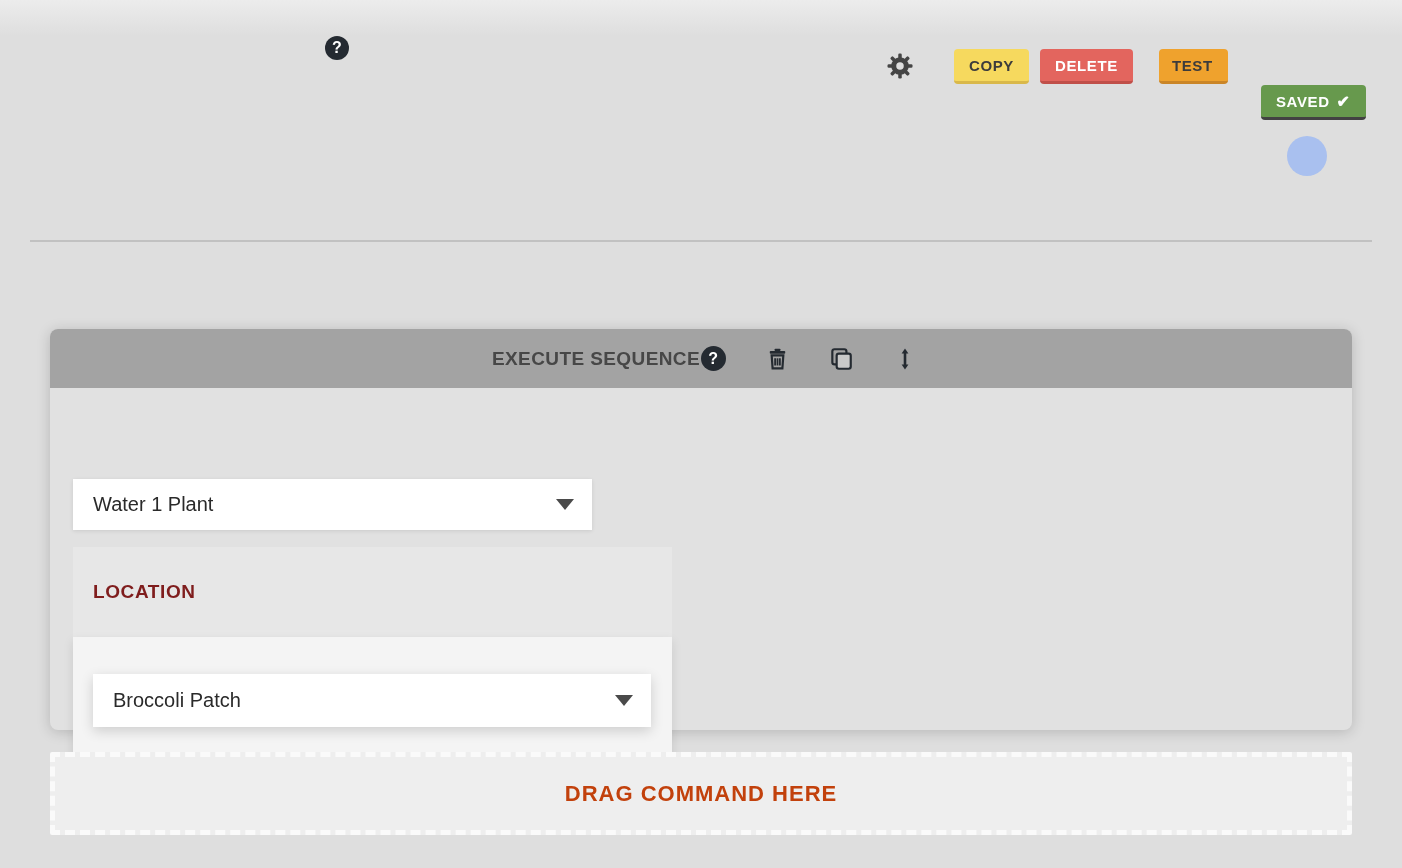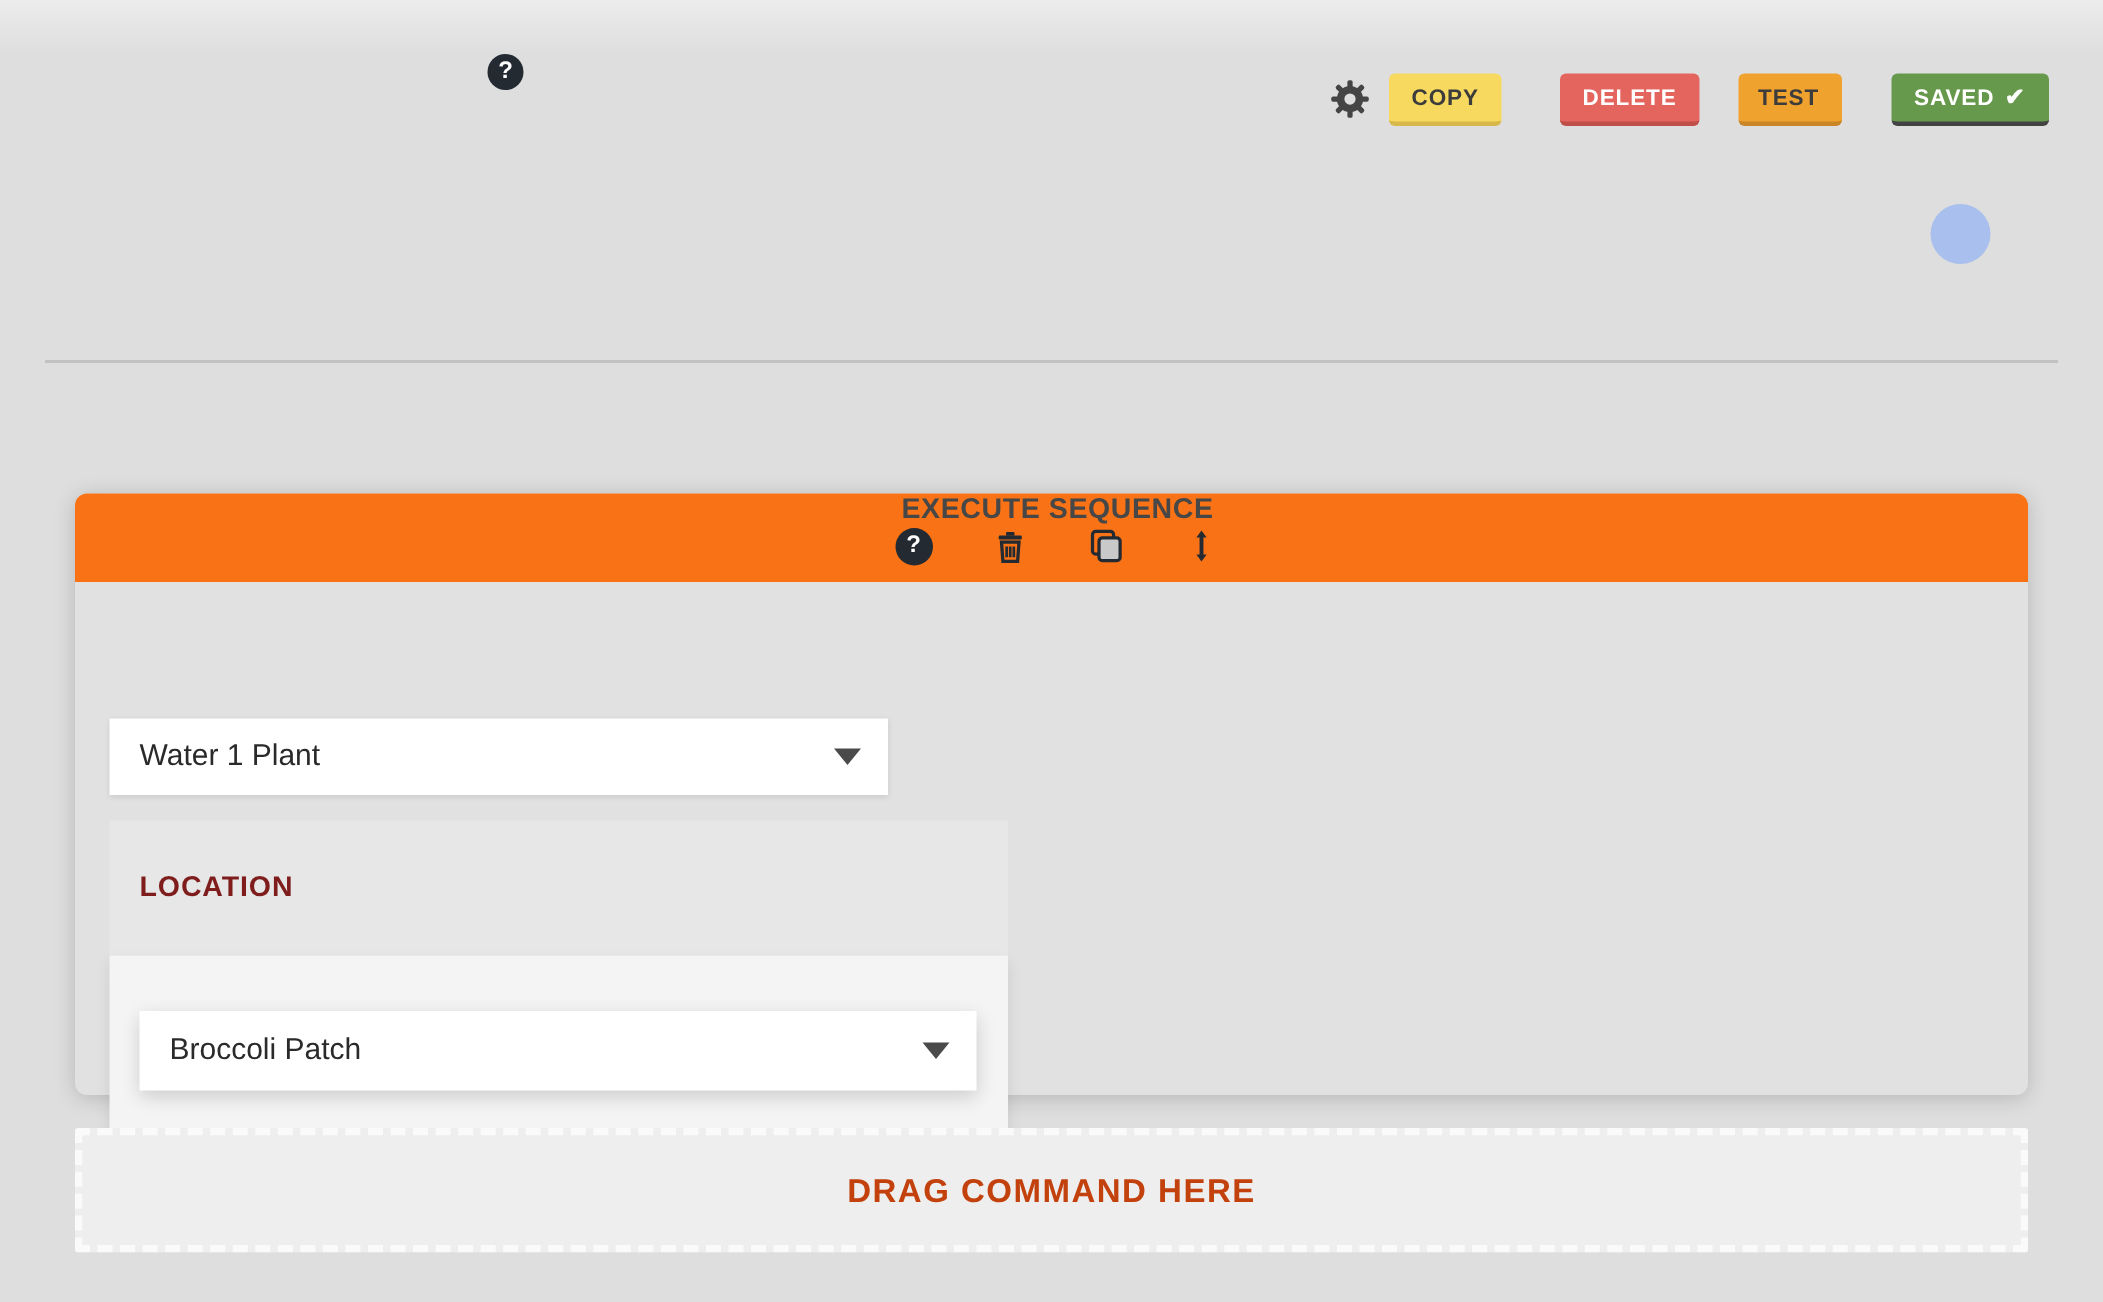--- a/index.html
+++ b/index.html
@@ -28,21 +28,21 @@
   }
 
   .top-btn{
     position:absolute;top:49px;height:35px;box-sizing:border-box;
     display:flex;align-items:center;justify-content:center;gap:7px;
     border:none;border-bottom:3px solid;border-radius:4px;
     font-family:"Liberation Sans",sans-serif;
     font-size:15px;font-weight:bold;letter-spacing:.6px;
     padding:0 15px;cursor:pointer;
   }
-  .btn-copy  {left:926px; border-bottom-color:#d9b84a;color:#3c3c3c;}
+  .btn-copy  {left:954px; border-bottom-color:#d9b84a;color:#3c3c3c;}
   .btn-delete{left:1040px;border-bottom-color:#c04f49;color:#fff;}
   .btn-test  {left:1159px;border-bottom-color:#ca8527;color:#3c3c3c;padding-left:13px;}
   .btn-saved {left:1261px;border-bottom-color:#424242;color:#fff;}
   .btn-saved .check{font-size:16px;}
 
   
   .name-input{
     position:absolute;left:30px;top:131px;width:1227px;height:49px;box-sizing:border-box;
     border:none;outline:none;background:#fff;
     font-family:"Liberation Sans",sans-serif;font-size:20px;color:#454545;
@@ -57,23 +57,23 @@
     border-top:2px solid #c1c1c1;
   }
 
   
   .step-card{
     position:absolute;left:50px;top:329px;width:1302px;height:401px;
     background:#e1e1e1;border-radius:8px;
     box-shadow:0 2px 14px rgba(0,0,0,.18);
   }
   .step-header{
-    height:59px;background:#f97316;border-radius:8px 8px 0 0;
-    display:flex;align-items:center;justify-content:flex-start;
-    padding:0 12px 0 20px;box-sizing:border-box;flex-direction:column;
+    height:59px;background:#a3a3a3;border-radius:8px 8px 0 0;
+    display:flex;align-items:center;justify-content:center;
+    padding:0 12px 0 20px;box-sizing:border-box;
   }
   .step-title{
     font-size:19px;font-weight:bold;color:#474747;letter-spacing:.4px;
   }
   .step-icons{display:flex;align-items:center;gap:38px;}
   .step-icons .icon-btn{
     background:transparent;border:none;padding:0;cursor:pointer;
     width:26px;height:26px;display:flex;align-items:center;justify-content:center;
   }
   .step-help{width:25px;height:25px;font-size:16px;}
@@ -141,21 +141,21 @@
   </button>
 
   <button class="top-btn btn-delete" style="background-color: rgb(227, 101, 94);">
     <span>DELETE</span>
   </button>
 
   <button class="top-btn btn-test" style="background-color: rgb(239, 162, 45);">
     <span>TEST</span>
   </button>
 
-  <button class="top-btn btn-saved" style="background-color: rgb(103, 153, 77);">
+  <button class="top-btn btn-saved" style="background-color: rgb(103, 153, 77); margin-top: 36px;">
     <span>SAVED</span>
     <span class="check">✔</span>
   </button>
 
   <div class="color-tag" style="background-color: rgb(169, 192, 239);"></div>
 
   <div class="divider"></div>
 
   <div class="step-card">
     <div class="step-header">

